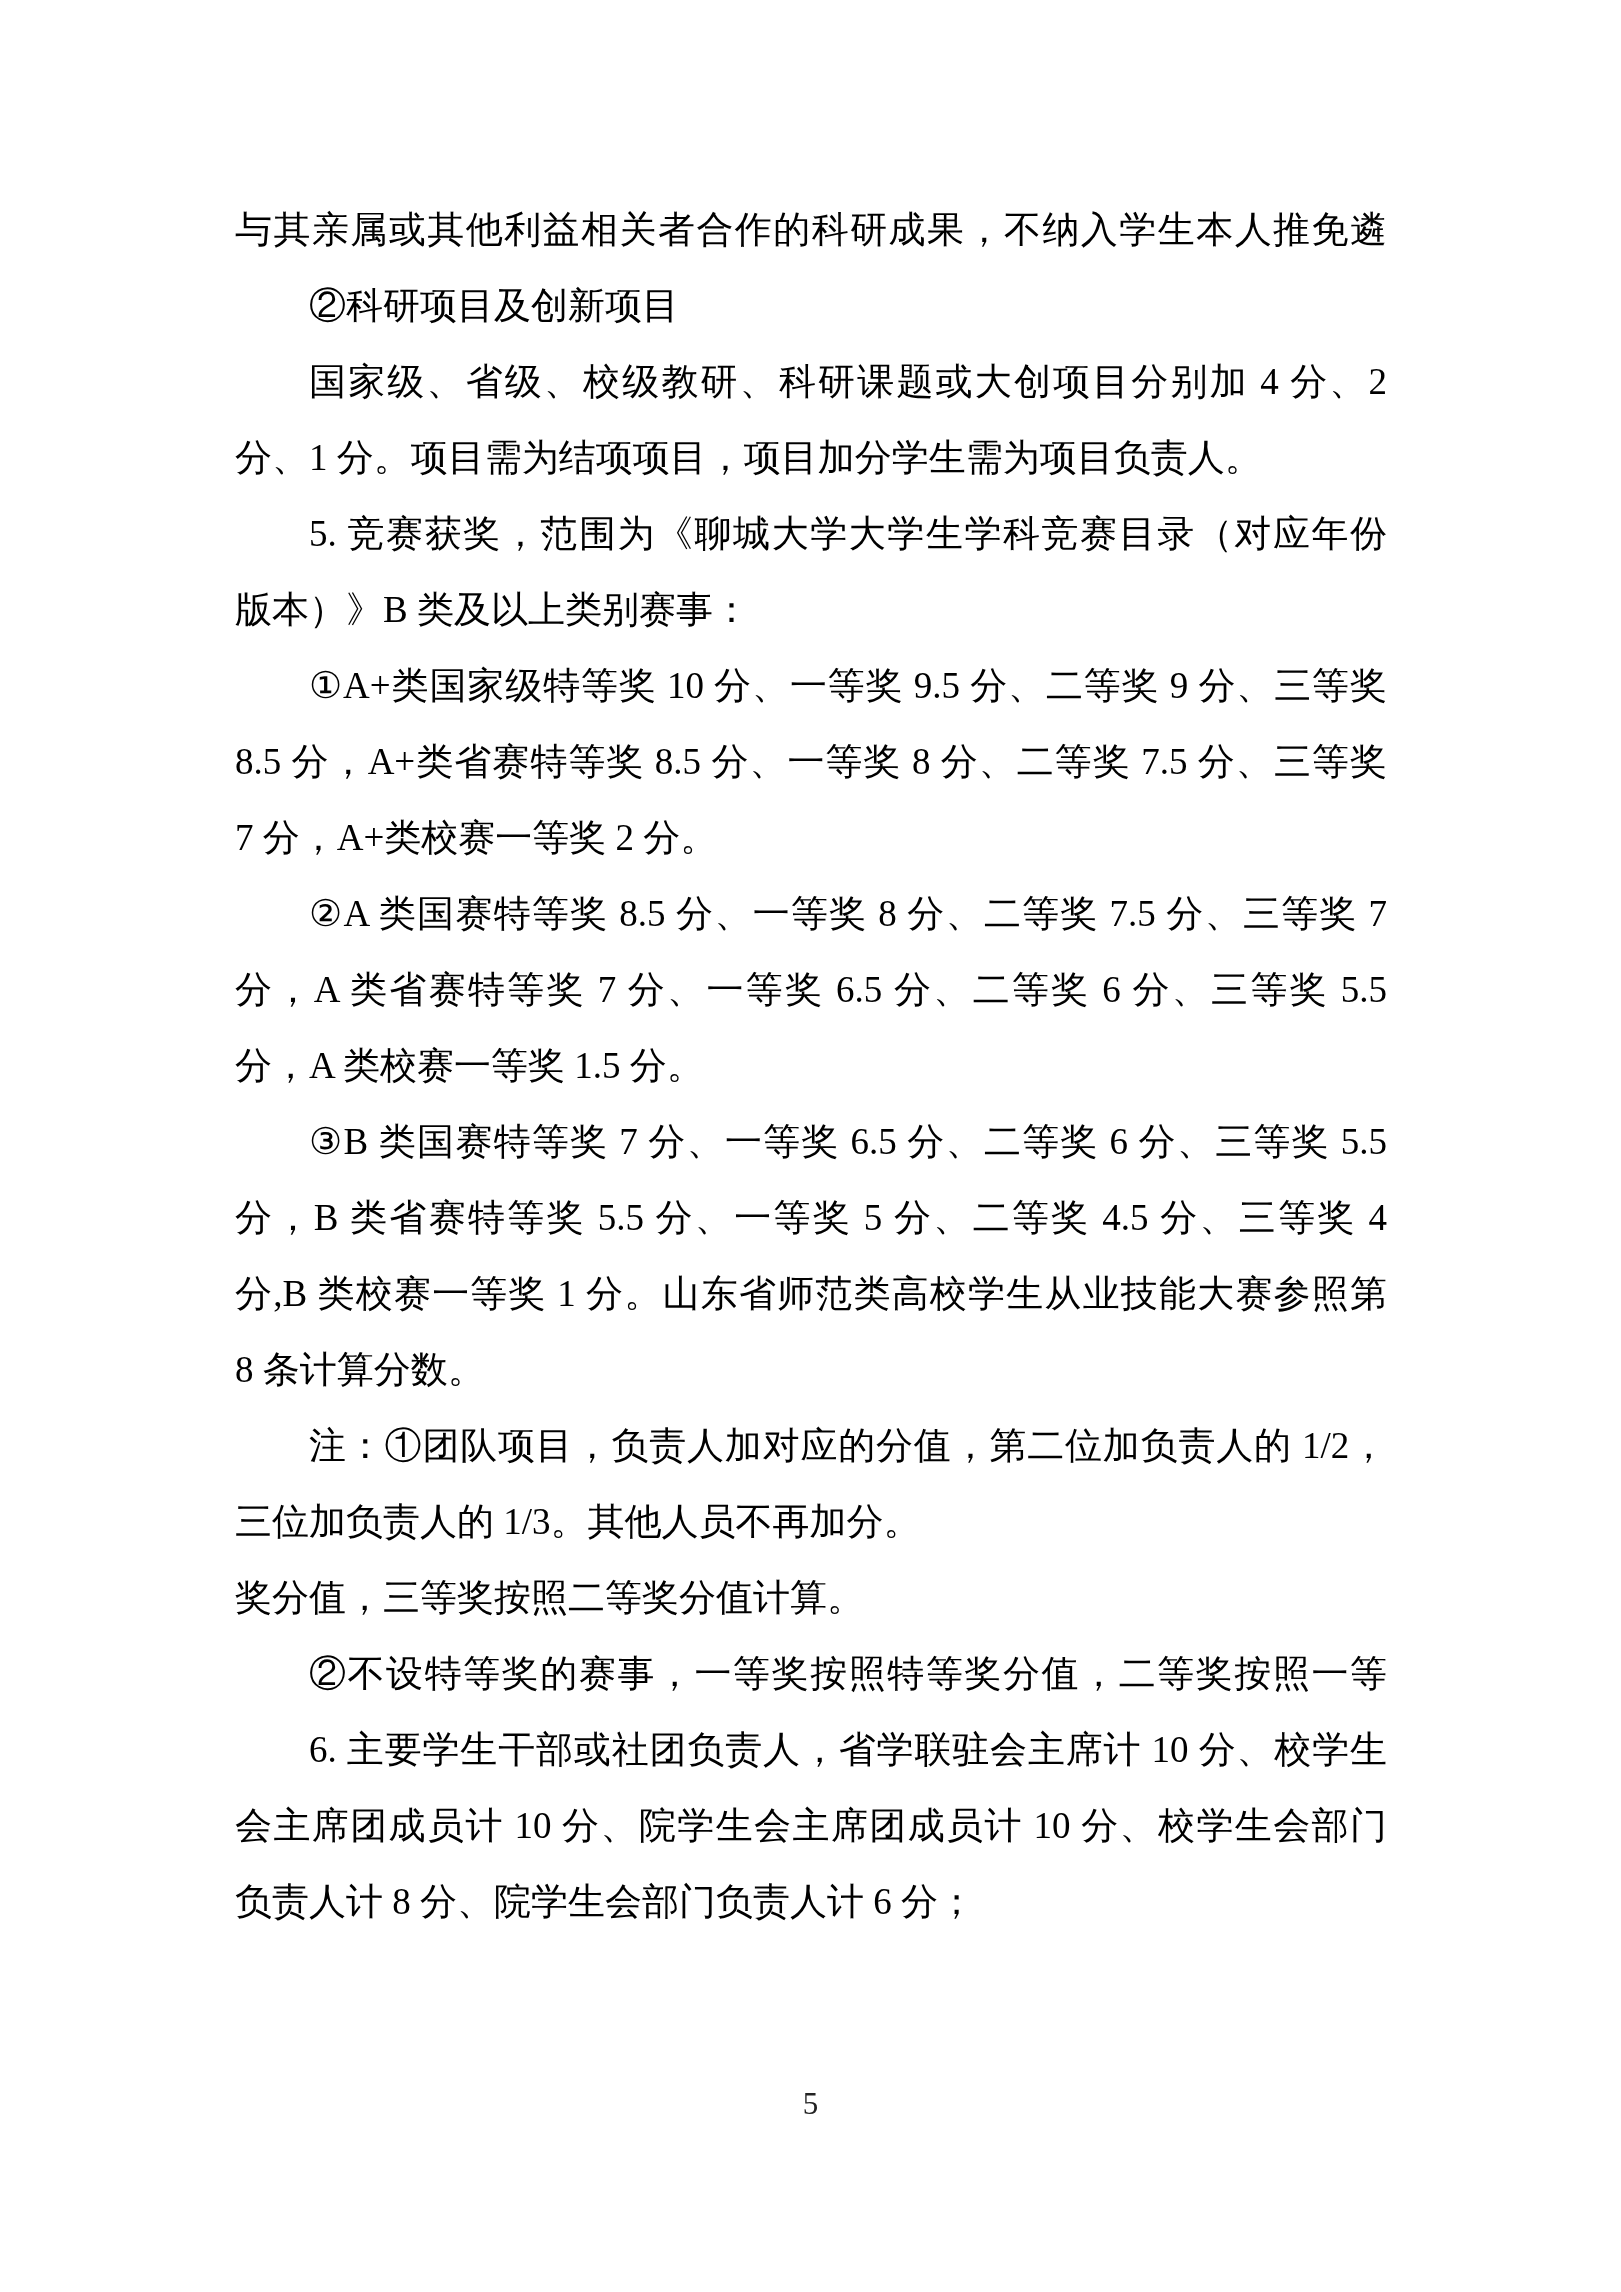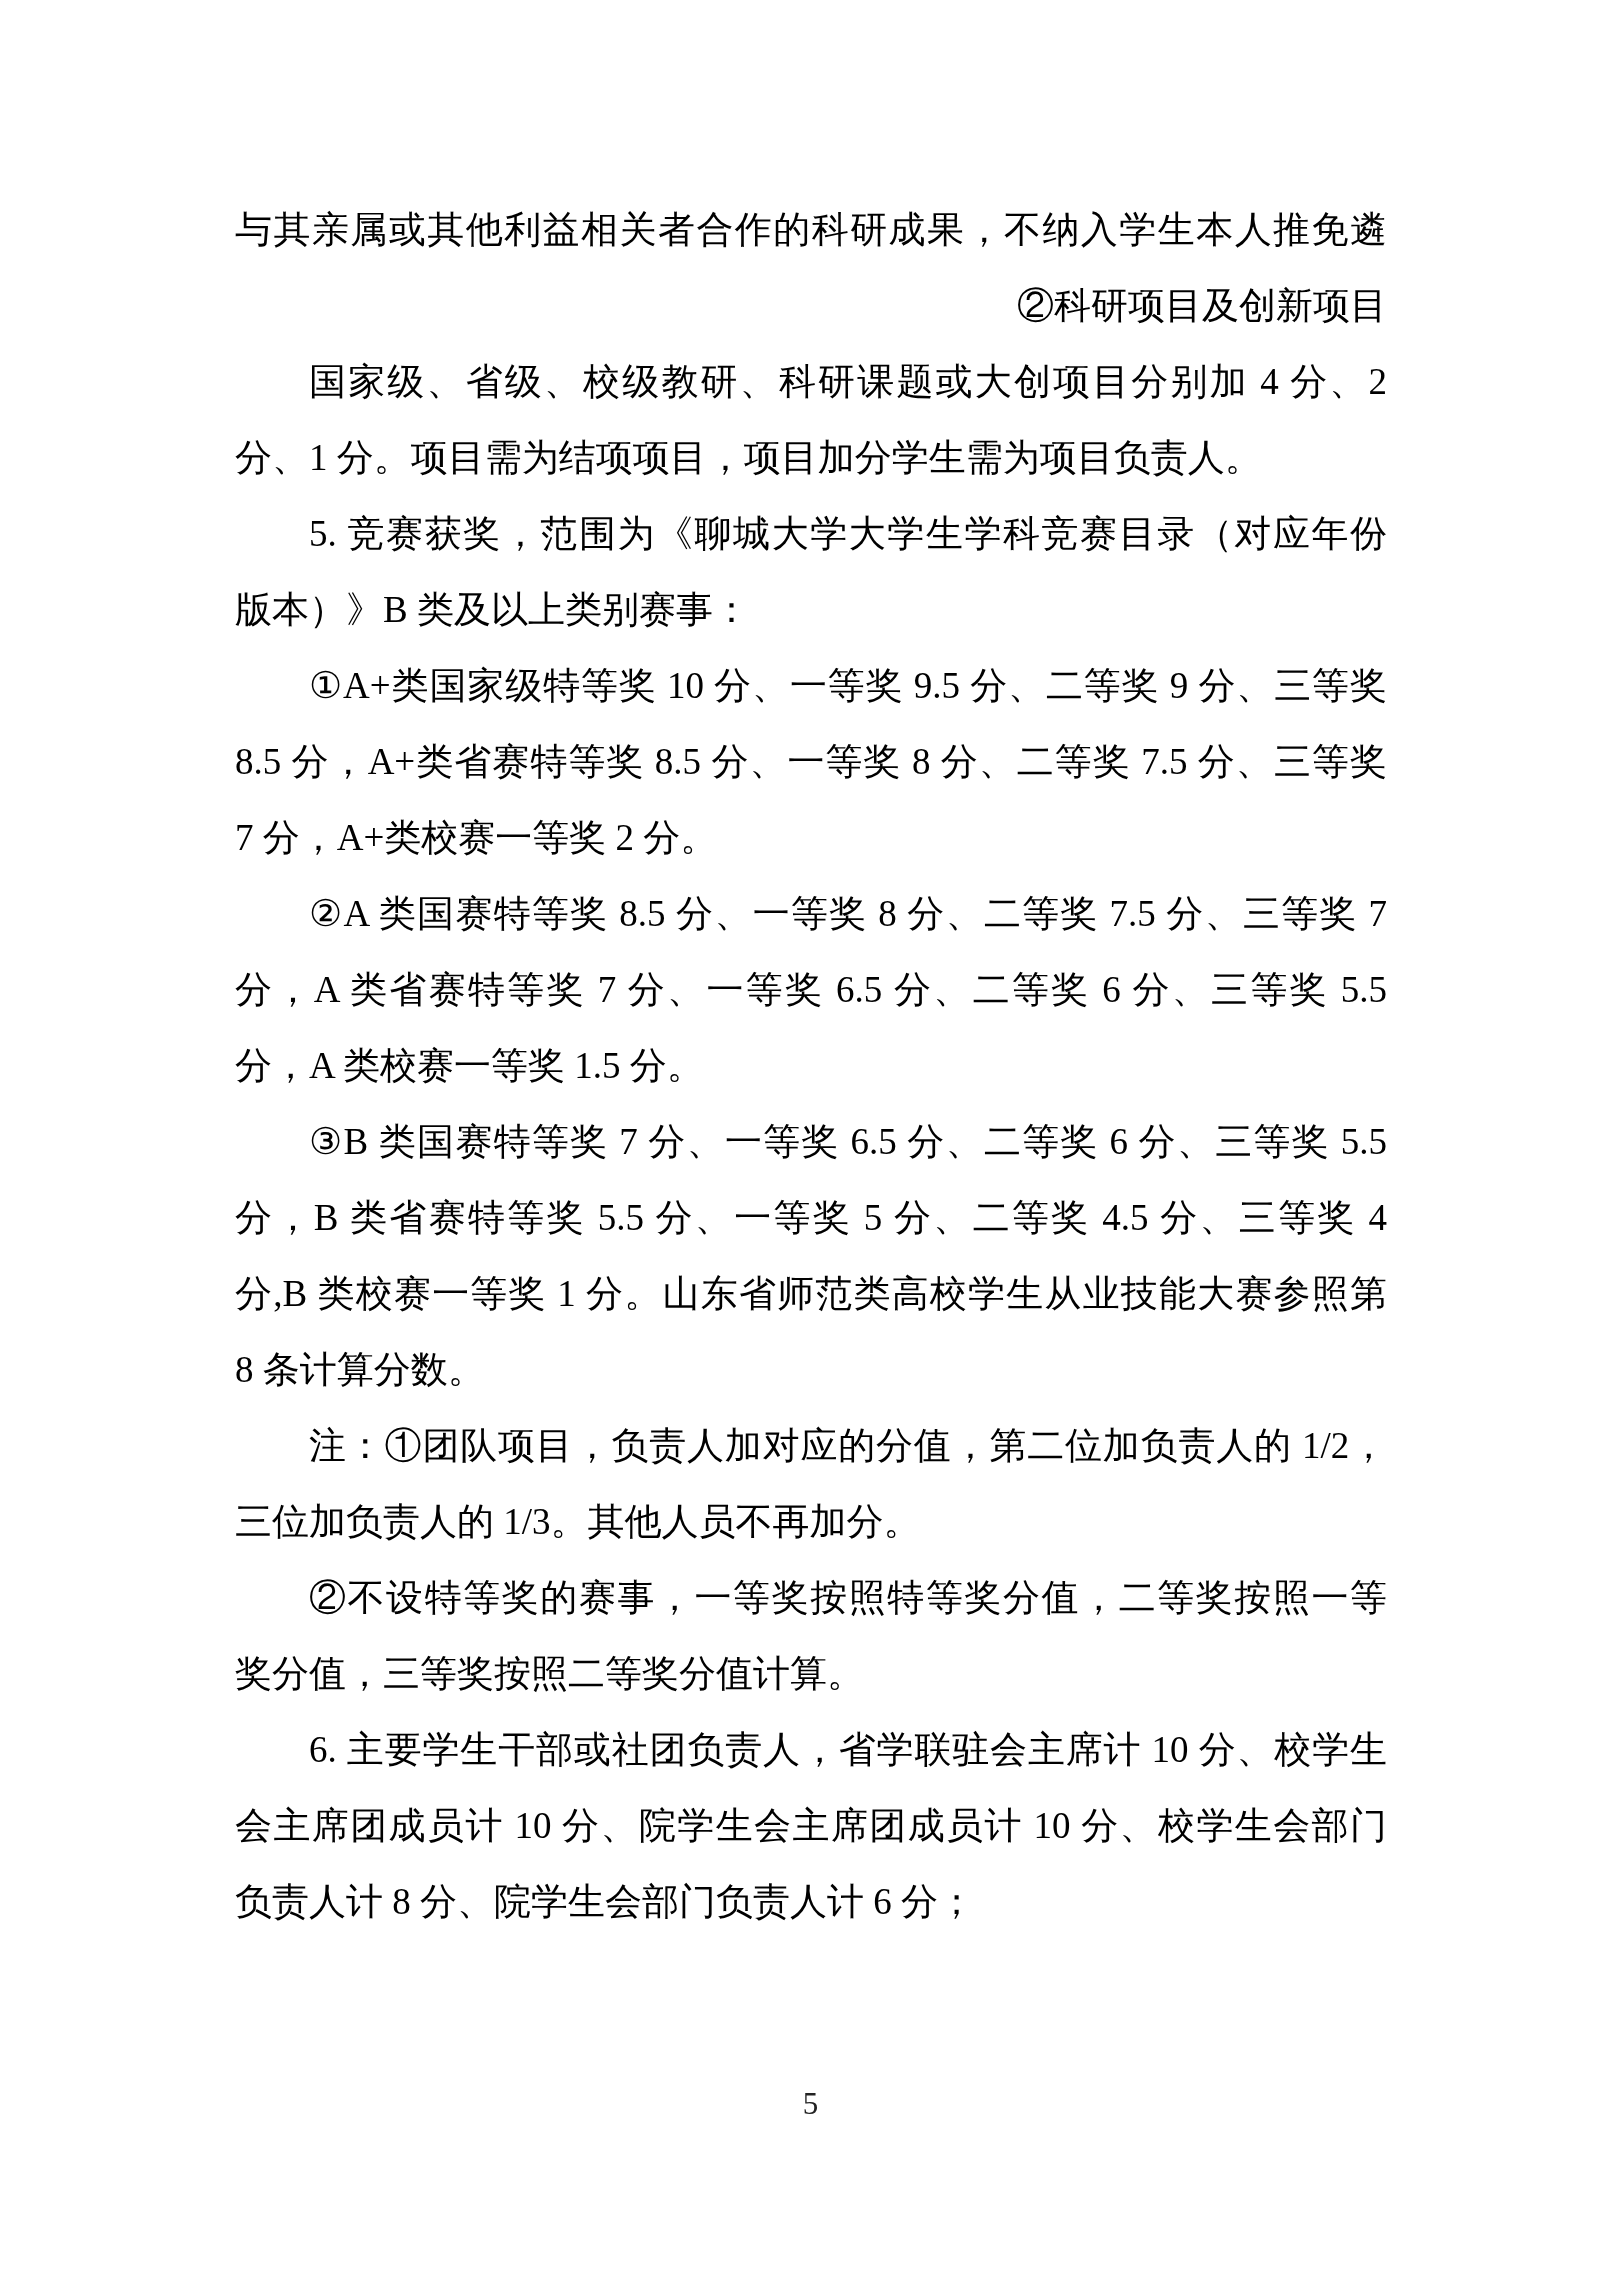--- a/index.html
+++ b/index.html
@@ -30,21 +30,20 @@
   .line {
     height: 76px;
     line-height: 76px;
     font-size: 37px;
     font-weight: 400;
     overflow: hidden;
   }
   
   .line.indent {
     padding-left: 74px;
-    text-align: right;
   }
   
   .line.fill {
     text-align: justify;
     text-align-last: justify;
   }
   .page-num {
     position: absolute;
     top: 2084px;
     left: 0;
@@ -71,21 +70,21 @@
     <div class="line">7 分，A+类校赛一等奖 2 分。</div>
     <div class="line indent fill">②A 类国赛特等奖 8.5 分、一等奖 8 分、二等奖 7.5 分、三等奖 7</div>
     <div class="line fill">分，A 类省赛特等奖 7 分、一等奖 6.5 分、二等奖 6 分、三等奖 5.5</div>
     <div class="line">分，A 类校赛一等奖 1.5 分。</div>
     <div class="line indent fill">③B 类国赛特等奖 7 分、一等奖 6.5 分、二等奖 6 分、三等奖 5.5</div>
     <div class="line fill">分，B 类省赛特等奖 5.5 分、一等奖 5 分、二等奖 4.5 分、三等奖 4</div>
     <div class="line fill">分,B 类校赛一等奖 1 分。山东省师范类高校学生从业技能大赛参照第</div>
     <div class="line">8 条计算分数。</div>
     <div class="line indent fill">注：①团队项目，负责人加对应的分值，第二位加负责人的 1/2，第</div>
     <div class="line">三位加负责人的 1/3。其他人员不再加分。</div>
+    <div class="line">奖分值，三等奖按照二等奖分值计算。</div>
     <div class="line indent fill">②不设特等奖的赛事，一等奖按照特等奖分值，二等奖按照一等</div>
-    <div class="line">奖分值，三等奖按照二等奖分值计算。</div>
     <div class="line indent fill">6. 主要学生干部或社团负责人，省学联驻会主席计 10 分、校学生</div>
     <div class="line fill">会主席团成员计 10 分、院学生会主席团成员计 10 分、校学生会部门</div>
     <div class="line">负责人计 8 分、院学生会部门负责人计 6 分；</div>
   </div>
   <div class="page-num">5</div>
 </div>
 
 
 </body></html>

